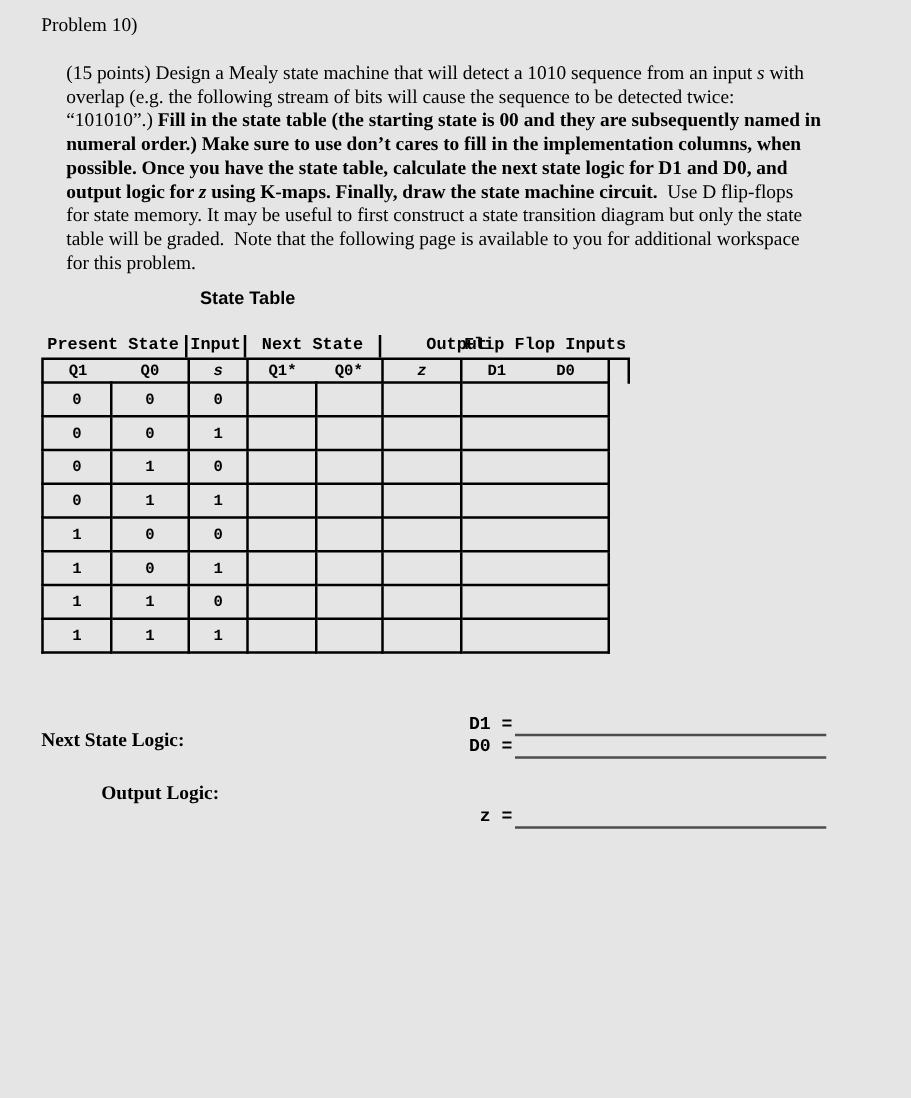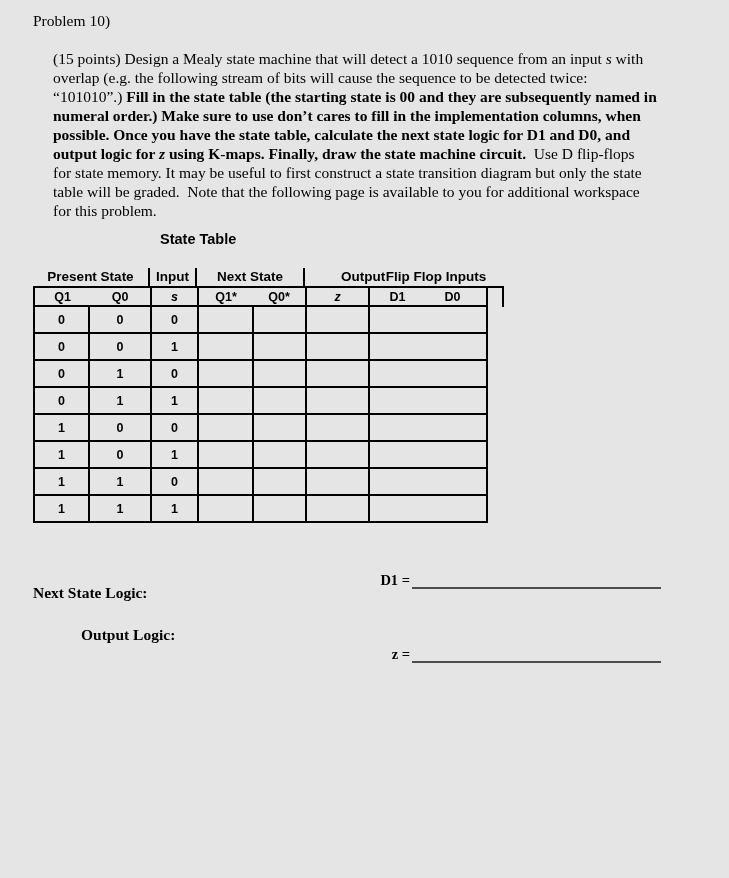--- a/index.html
+++ b/index.html
@@ -10,21 +10,21 @@
 
   .paragraph{position:absolute;left:33px;top:49px;margin-left:20px;}
   .pline{height:19px;line-height:19px;font-size:15.5px;white-space:pre;}
   .pline .b{font-weight:bold;}
   .pline .i{font-style:italic;}
 
   .table-title{position:absolute;left:160px;top:231px;
                font-family:"Liberation Sans",sans-serif;font-weight:bold;font-size:14.5px;}
 
   .table-block{position:absolute;left:33px;top:268px;width:471px;
-               font-family:Liberation Sans, sans-serif;}
+               font-family:Liberation Mono, monospace;}
   .group-row{display:flex;width:471px;height:20px;border-bottom:2px solid #000;box-sizing:border-box;}
   .gcell{box-sizing:border-box;height:18px;line-height:18px;text-align:center;
          font-weight:bold;font-size:13.5px;white-space:nowrap;overflow:visible;}
   .g0{width:117px;border-right:2px solid #000;}
   .g1{width:47px;border-right:2px solid #000;}
   .g2{width:108px;border-right:2px solid #000;}
   .g3{width:63px;padding-left:36px;}
   .g4{width:136px;}
   .tab-ext{position:absolute;left:469px;top:20px;width:2px;height:19px;background:#000;}
 
@@ -41,21 +41,21 @@
   .ital{font-style:italic;}
 
   .sec{position:absolute;left:33px;font-weight:bold;font-size:15.5px;line-height:18px;}
   .sec-nsl{top:536px;margin-top:48px;}
   .sec-ol{top:626px;margin-left:48px;}
   .sec-smc{top:681px;}
 
   .eqs{position:absolute;left:373px;}
   .eqs-d{top:571px;}
   .eqs-z{top:645px;}
-  .eq{display:flex;height:18px;}
+  .eq{display:flex;height:18px;font-family:Liberation Mono, monospace;}
   .eql{width:37px;text-align:right;font-weight:bold;font-size:14.5px;line-height:18px;white-space:pre;}
   .blank{width:249px;margin-left:2px;border-bottom:2px solid #4d4d4d;box-sizing:border-box;}
 </style>
 </head>
 <body>
 
 <div class="page">
 
   <div class="problem-title">Problem 10)</div>
 
@@ -194,20 +194,24 @@
     </table>
   </div>
 
   <div class="sec sec-nsl">Next State Logic:</div>
 
   <div class="eqs eqs-d">
     <div class="eq">
       <span class="eql">D1 =</span>
       <span class="blank"></span>
     </div>
+    <div class="eq">
+      <span class="eql">D0 =</span>
+      <span class="blank"></span>
+    </div>
   </div>
 
   <div class="sec sec-ol">Output Logic:</div>
 
   <div class="eqs eqs-z">
     <div class="eq">
       <span class="eql">z =</span>
       <span class="blank"></span>
     </div>
   </div>

